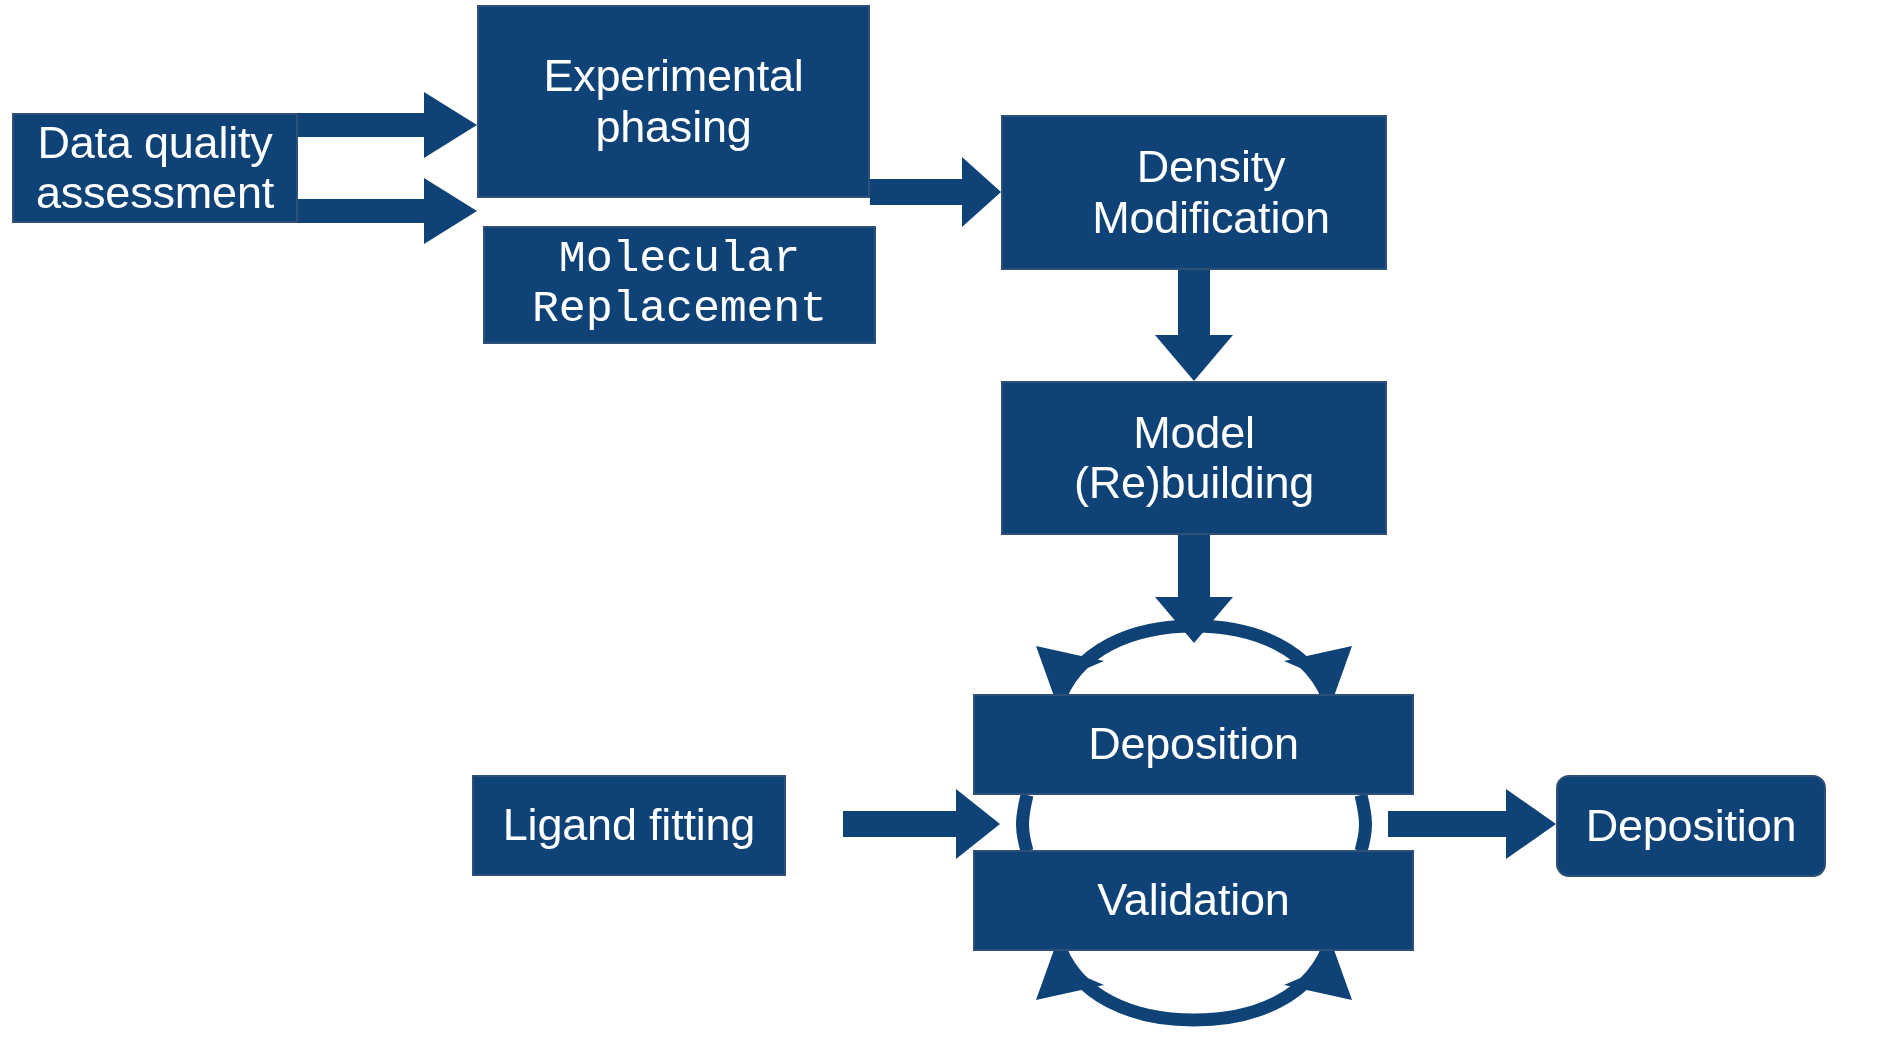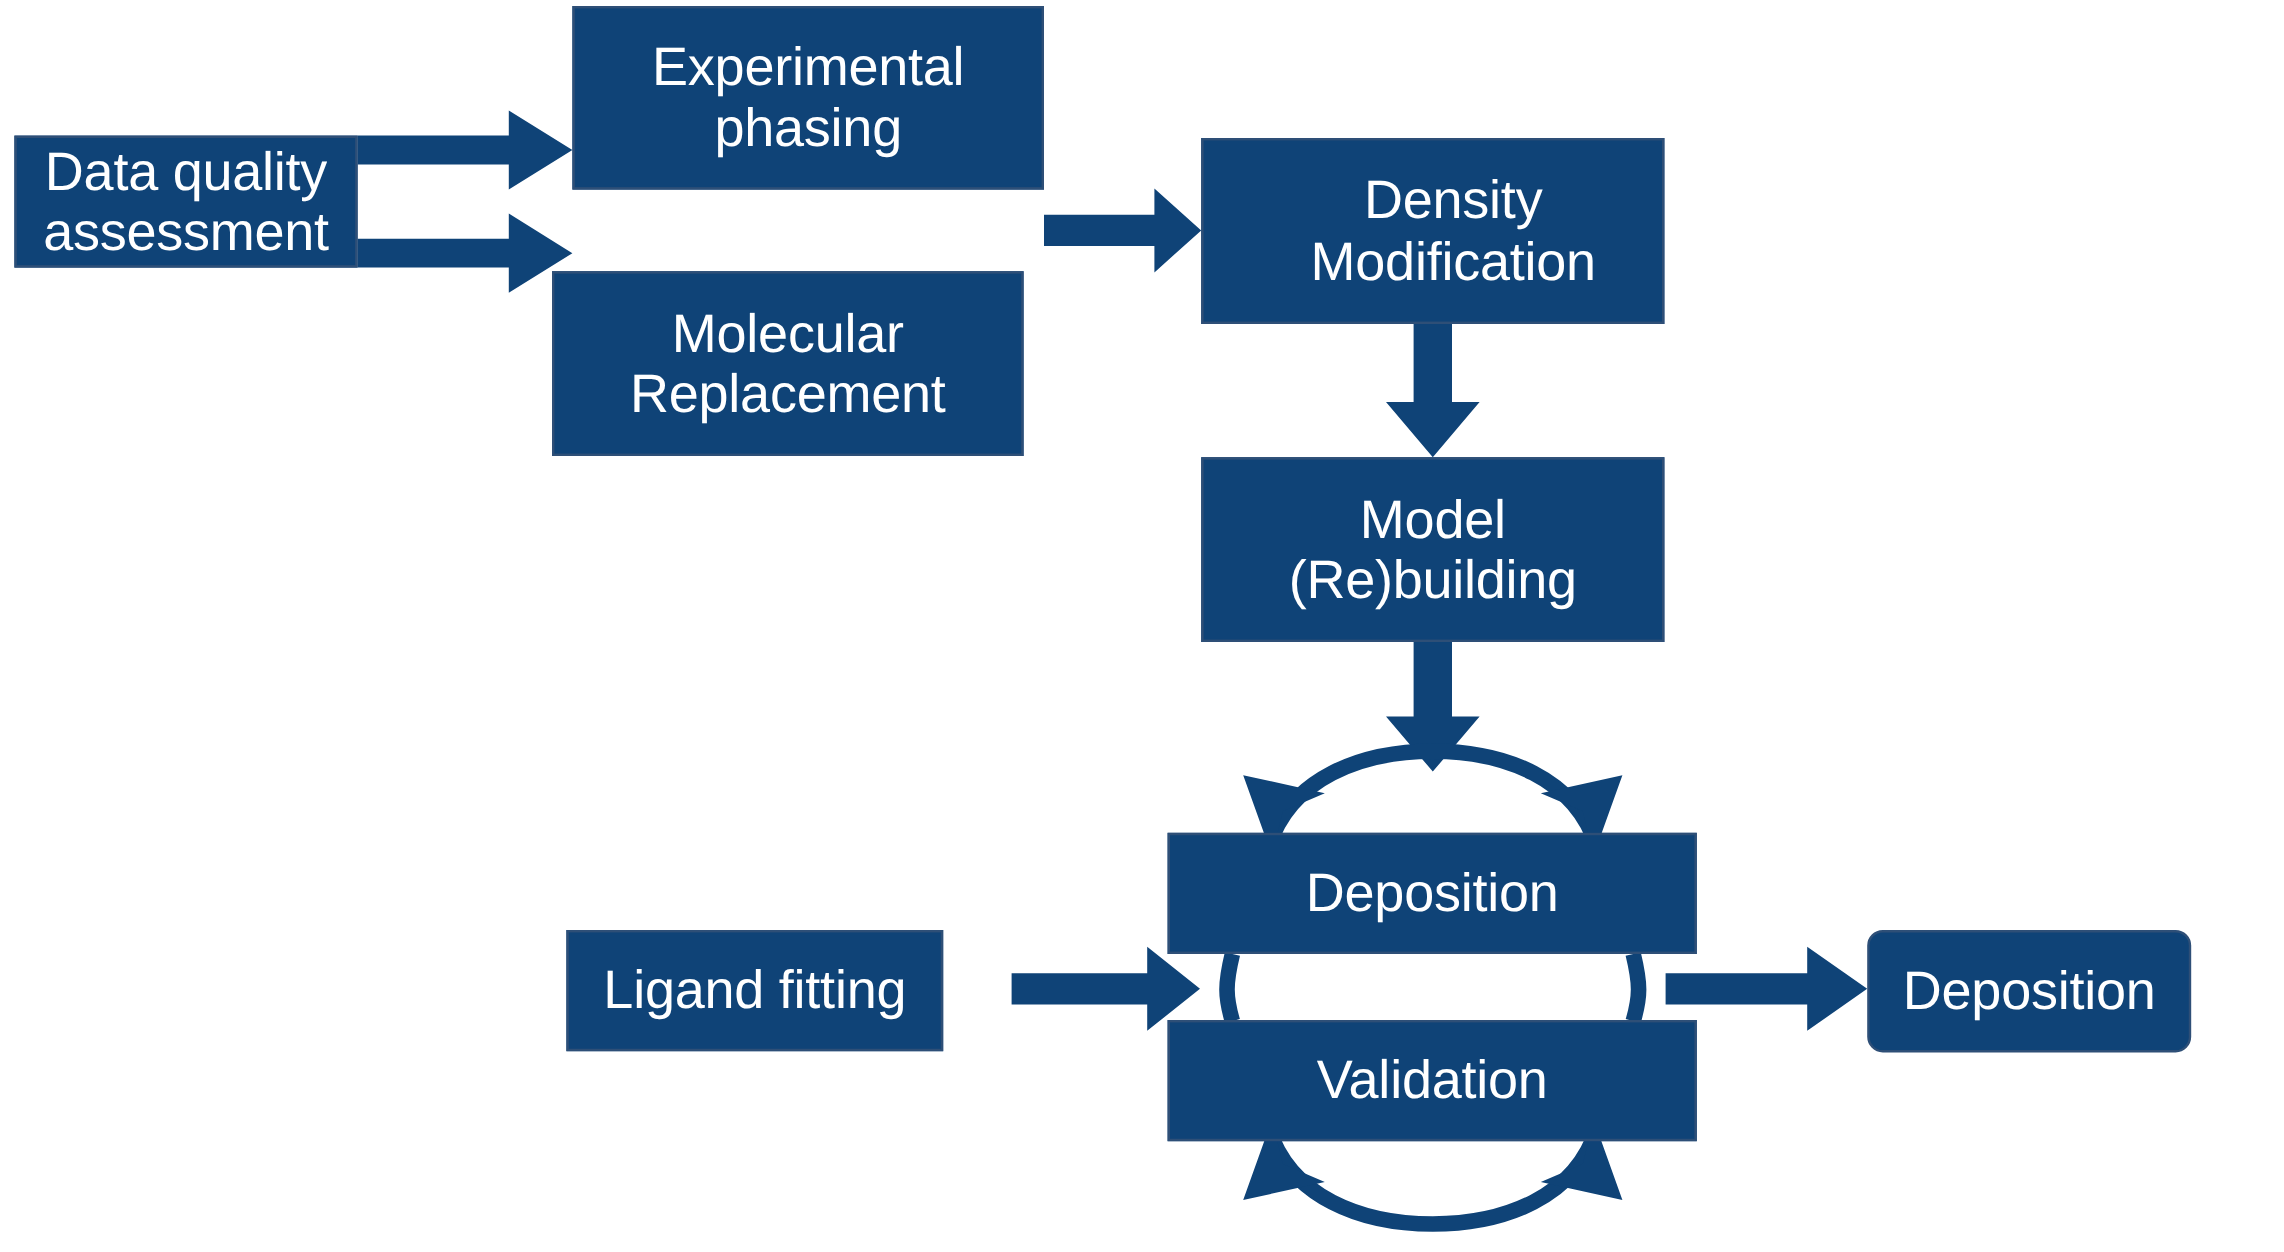--- a/index.html
+++ b/index.html
@@ -104,26 +104,26 @@
       <path d="M 1388 811 L 1506 811 L 1506 789 L 1556 824 L 1506 859 L 1506 837 L 1388 837 Z" fill="#0F4377"></path>
     </g>
 
   </svg>
 
   <div class="node-box" style="left:12px; top:113px; width:286px; height:110px;text-align:center;">
     <span>Data quality
 assessment</span>
   </div>
 
-  <div class="node-box" style="left:477px; top:5px; width:393px; height:153px;">
+  <div class="node-box" style="left:477px; top:5px; width:393px; height:193px;">
     <span>Experimental
 phasing</span>
   </div>
 
-  <div class="node-box" style="left:460px; top:226px; width:393px; height:154px;">
+  <div class="node-box" style="left:483px; top:226px; width:393px; height:118px;font-family:Liberation Mono, monospace;">
     <span>Molecular
 Replacement</span>
   </div>
 
   <div class="node-box" style="left:1001px; top:115px; width:386px; height:155px;padding-left:34px;">
     <span>Density
 Modification</span>
   </div>
 
   <div class="node-box" style="left:1001px; top:381px; width:386px; height:154px;">

